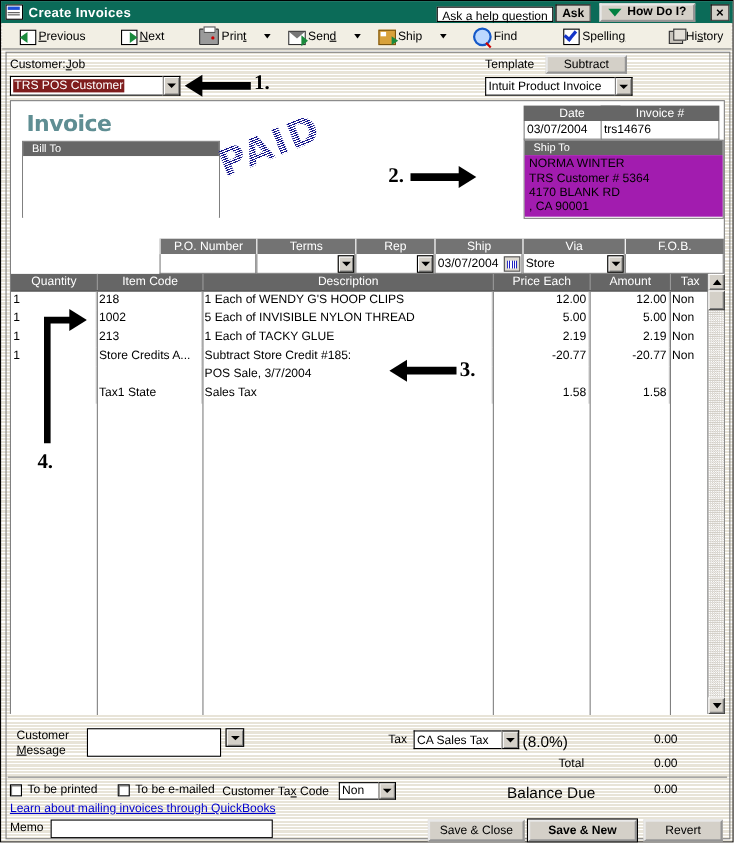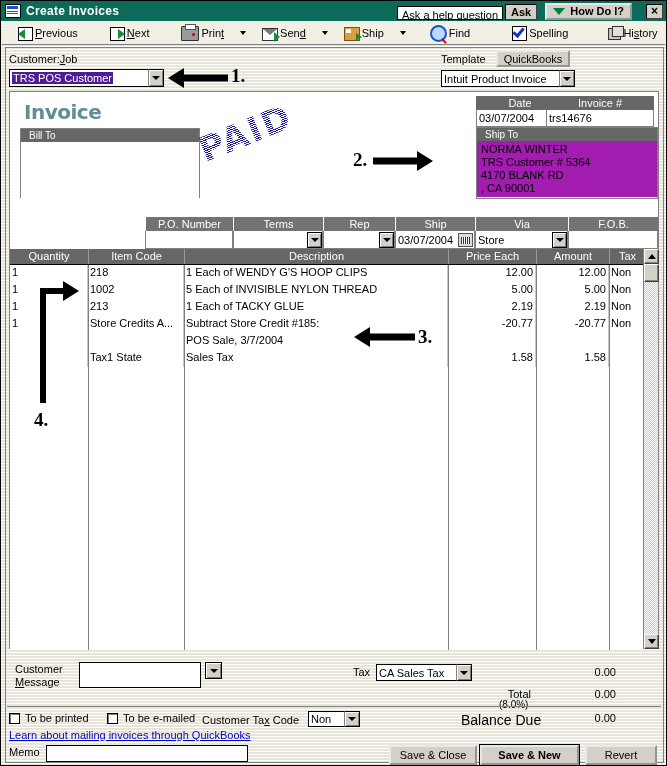--- a/index.html
+++ b/index.html
@@ -82,21 +82,21 @@
   
   .lbl{position:absolute;font-size:11px;color:#000;}
   .combo{position:absolute;display:flex;box-sizing:border-box;}
   .combo input,.combo .cv{flex:1;background:#fff;border:1px solid #000;border-right:none;
     font-family:"Liberation Sans",sans-serif;font-size:11px;padding:1px 2px;box-sizing:border-box;
     height:100%;display:flex;align-items:center;}
   .combo .btn{width:16px;background:#d4d0c8;border:1px solid #000;border-left:1px solid #808080;
     box-shadow:inset 1px 1px 0 #fff,inset -1px -1px 0 #808080;
     display:flex;align-items:center;justify-content:center;box-sizing:border-box;}
   .combo .btn i{width:0;height:0;border-left:4px solid transparent;border-right:4px solid transparent;border-top:4px solid #000;}
-  .sel{background:#4c1d95;color:#fff;padding:0 1px;}
+  .sel{background:#7f1d1d;color:#fff;padding:0 1px;}
 
   .custbtn{position:absolute;background:#d4d0c8;border:2px outset #e8e8e8;
     font-size:11px;display:flex;align-items:center;justify-content:center;box-sizing:border-box;}
 
   
   .paper{position:absolute;left:8px;top:90px;width:650px;height:558px;background:#fff;
     border:1px solid #808080;box-sizing:border-box;}
   .invword{position:absolute;left:14px;top:8px;font-size:20px;font-weight:bold;color:#5f8e93;
     font-family:"DejaVu Sans",sans-serif;letter-spacing:-.5px;}
   .hdrbar{background:#666;color:#fff;font-size:10px;padding:1px 0 1px 8px;box-sizing:border-box;}
@@ -155,21 +155,21 @@
     box-shadow:inset -1px -1px 0 #808080;box-sizing:border-box;}
   .sbdown{position:absolute;bottom:0;left:0;}
   .custmsg{position:absolute;left:14px;top:662px;font-size:11px;line-height:13px;}
   .msgbox{position:absolute;left:78px;top:661px;width:122px;height:26px;background:#fff;border:1px solid #000;box-sizing:border-box;}
   .msgbtn{position:absolute;left:204px;top:661px;width:17px;height:17px;background:#d4d0c8;border:1px solid #000;
     box-shadow:inset 1px 1px 0 #fff,inset -1px -1px 0 #808080;display:flex;align-items:center;justify-content:center;box-sizing:border-box;}
   .msgbtn i{width:0;height:0;border-left:4px solid transparent;border-right:4px solid transparent;border-top:4px solid #000;}
 
   .taxlbl{position:absolute;left:352px;top:665px;font-size:11px;}
   .taxcombo{position:absolute;left:375px;top:663px;width:96px;height:17px;}
-  .taxpct{position:absolute;left:498px;top:665px;font-size:10px;margin-top:33px;}
+  .taxpct{position:absolute;left:474px;top:665px;font-size:14px;}
   .taxamt{position:absolute;left:525px;top:665px;width:90px;text-align:right;font-size:11px;}
   .totlbl{position:absolute;left:470px;top:687px;width:60px;text-align:right;font-size:11px;}
   .totamt{position:absolute;left:525px;top:687px;width:90px;text-align:right;font-size:11px;}
 
   
   .sep{position:absolute;left:6px;width:654px;height:1px;background:#808080;}
   .chk{width:11px;height:11px;background:#fff;border:1px solid #000;box-shadow:inset 1px 1px 0 #808080;box-sizing:border-box;}
   .frow{position:absolute;display:flex;align-items:center;gap:5px;font-size:11px;}
   .link{position:absolute;left:8px;top:728px;font-size:11px;color:#0000cc;text-decoration:underline;}
   .memo{position:absolute;left:8px;top:745px;font-size:11px;}
@@ -265,21 +265,21 @@
   <div class="combo" style="left:8px;top:68px;width:155px;height:18px;">
     <span class="cv">
         <span class="sel">TRS POS Customer</span>
       </span>
     <span class="btn">
         <i></i>
       </span>
   </div>
 
   <span class="lbl" style="left:440px;top:52px;">Template</span>
-  <span class="custbtn" style="left:495px;top:49px;width:74px;height:17px;">QuickBooks</span>
+  <span class="custbtn" style="left:495px;top:49px;width:74px;height:17px;">Subtract</span>
   <div class="combo" style="left:440px;top:69px;width:134px;height:17px;">
     <span class="cv">Intuit Product Invoice</span>
     <span class="btn">
         <i></i>
       </span>
   </div>
 
   <div class="paper">
 
     <span class="invword">Invoice</span>

